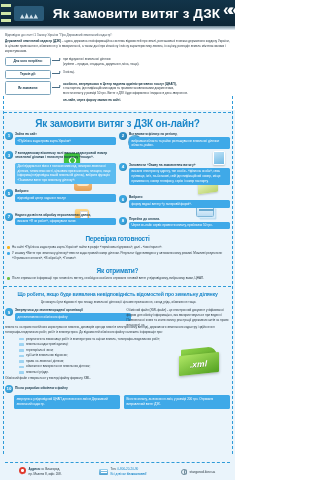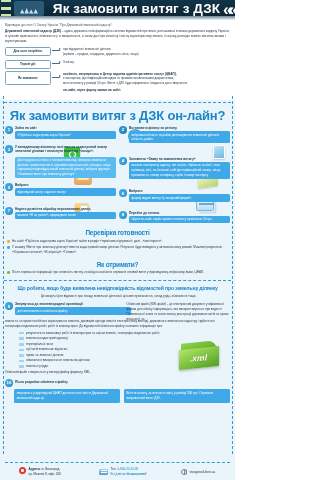--- a/index.html
+++ b/index.html
@@ -6,21 +6,21 @@
   html, body {
     width: 235px; height: 480px;
     font-family: "Liberation Sans", sans-serif;
     background: #ffffff;
     overflow: hidden;
   }
   .page { position: relative; width: 235px; height: 480px; background: #eaf4fb; }
 
   
   .header {
-    position: relative; height: 16px;
+    position: relative; height: 26px;
     background: linear-gradient(180deg,#123449 0%, #0d2636 100%);
     display: flex; align-items: center; overflow: hidden;
   }
   .hdr-bars { width: 10px; height: 18px; margin-left: 1px;
     display: flex; flex-direction: column; justify-content: space-between; }
   .hdr-bars i { display: block; height: 3px; background: #cfe6a8; }
   .logo-badge {
     margin-left: 3px; width: 30px; height: 15px; border-radius: 2px;
     background: #2a5a78; position: relative; overflow: hidden;
     display: flex; align-items: flex-end; justify-content: center;
@@ -61,21 +61,21 @@
     content:""; position:absolute; left:8px; top:1.6px; border-left:2.6px solid #4a6d85;
     border-top:1.7px solid transparent; border-bottom:1.7px solid transparent;
   }
   .arrow.fork:before { top: 6px; }
   .arrow.fork:after { top: 4.4px; }
   .row-val { flex: 1; font-size: 3.05px; color: #2d3a43; line-height: 1.62; padding-top: .5px; }
   .row-val b { color: #12303f; }
 
   
   .sec-title {
-    text-align: center; color: #1b87c9; font-size: 13px; font-weight: bold;
+    text-align: center; color: #1b87c9; font-size: 10px; font-weight: bold;
     padding: 3px 0 2px 0; letter-spacing: -.2px;
   }
   .sec-title.sm { font-size: 6.5px; padding: 2.5px 0 1.5px 0; }
   .sec-title.xs { font-size: 5.2px; padding: 2px 4px 1.5px 4px; line-height: 1.25; }
 
   .dash-sep { height: 0; border-top: 1.6px dashed #2f9bd8; margin: 2px 4px; }
 
   
   .steps { position: relative; padding: 1px 5px 2px 5px; }
   .step { display: flex; align-items: flex-start; margin-bottom: 1.5px; position: relative; }

